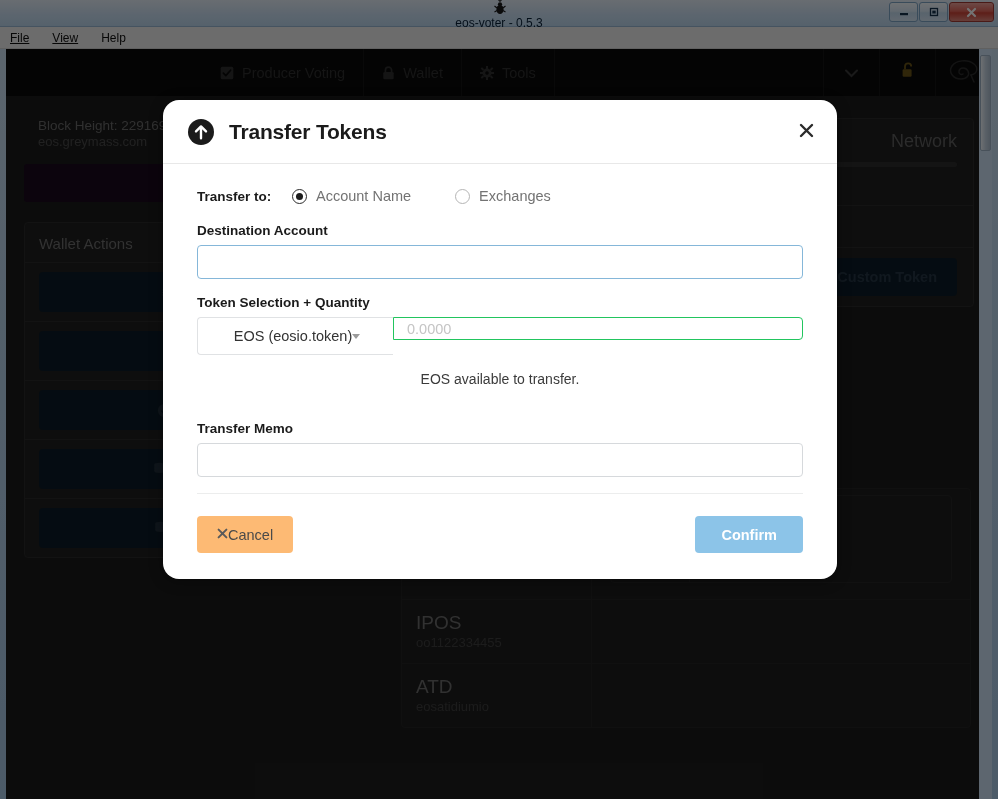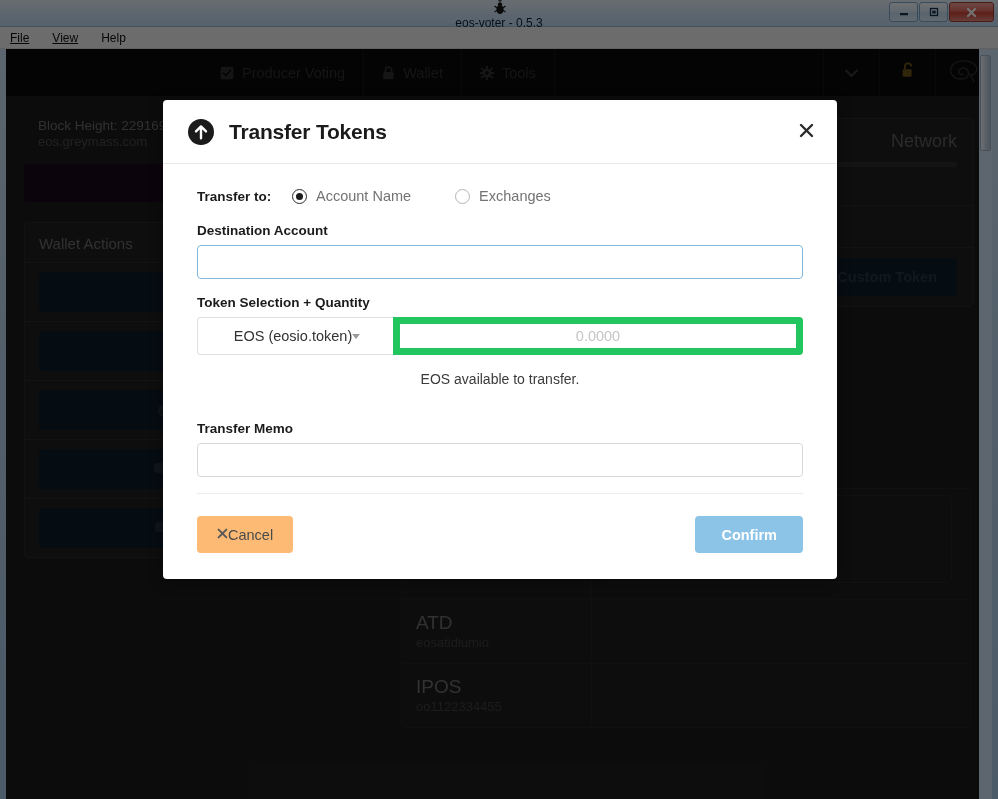--- a/index.html
+++ b/index.html
@@ -146,21 +146,21 @@
   .kv .v { color: #555; font-size: 13.5px; padding: 8px 0 8px 14px; border-left: 1px solid #242424; flex:1; }
   #inner-box { margin: 0 18px 10px 18px; border: 1px solid #262626; border-radius: 4px; }
 
   
   #overlay {
     position: absolute; left: 0; top: 0; width: 998px; height: 799px;
     background: rgba(0,0,0,0.55);
   }
   #modal {
     position: absolute; left: 163px; top: 100px; width: 674px;
-    background: #fff; border-radius: 4px;
+    background: #fff; border-radius: 16px;
     box-shadow: 0 2px 14px rgba(0,0,0,0.35);
     overflow: hidden;
   }
   #modal-header {
     height: 64px; display: flex; align-items: center;
     padding: 0 24px; border-bottom: 1px solid #e8e8e8;
     position: relative;
   }
   #modal-icon { width: 28px; height: 28px; margin-right: 14px; flex: none; }
   #modal-icon svg { display: block; }
@@ -205,23 +205,23 @@
     border-right: none;
     display: flex; align-items: center; justify-content: center;
     padding: 0 13px 0 16px; cursor: pointer; background: #fff;
   }
   .token-select .sel-text { font-size: 14.5px; color: #333; }
   .caret {
     width: 0; height: 0; border-left: 4px solid transparent; border-right: 4px solid transparent;
     border-top: 5px solid #9b9b9b;
   }
   .qty-input {
-    flex: 1; height: 38px; border: 7px solid #22c55e; border-radius: 0 4px 4px 0;
+    flex: 1; height: 23px; border: 1px solid #22c55e; border-radius: 0 4px 4px 0;
     padding: 0 13px; font-size: 14.5px; outline: none; color: #333;
-    font-family: "Liberation Sans", sans-serif; background: #fff; text-align: center;
+    font-family: "Liberation Sans", sans-serif; background: #fff;
   }
   .qty-input::placeholder { color: #c5c5c5; }
   #avail-text {
     font-size: 14px; color: #3b3b3b; text-align: center;
     padding: 16px 0 18px 0;
   }
 
   #modal-footer {
     margin: 12px 34px 0 34px; border-top: 1px solid #eceded;
     padding: 22px 0 26px 0;
@@ -491,30 +491,30 @@
               <div class="kv">
                 <div class="k">RAM Amount</div>
                 <div class="v">18.2 kB</div>
               </div>
             </div>
           </div>
         </div>
 
         <div class="tt-row">
           <div class="tt-name">
+            <div class="tt-sym">IPOS</div>
+            <div class="tt-acct">oo1122334455</div>
+          </div>
+          <div class="tt-body"></div>
+        </div>
+
+        <div class="tt-row">
+          <div class="tt-name">
             <div class="tt-sym">ATD</div>
             <div class="tt-acct">eosatidiumio</div>
-          </div>
-          <div class="tt-body"></div>
-        </div>
-
-        <div class="tt-row">
-          <div class="tt-name">
-            <div class="tt-sym">IPOS</div>
-            <div class="tt-acct">oo1122334455</div>
           </div>
           <div class="tt-body"></div>
         </div>
       </div>
     </div>
 
     <div id="scrollbar">
       <div id="scroll-thumb"></div>
     </div>
   </div>

